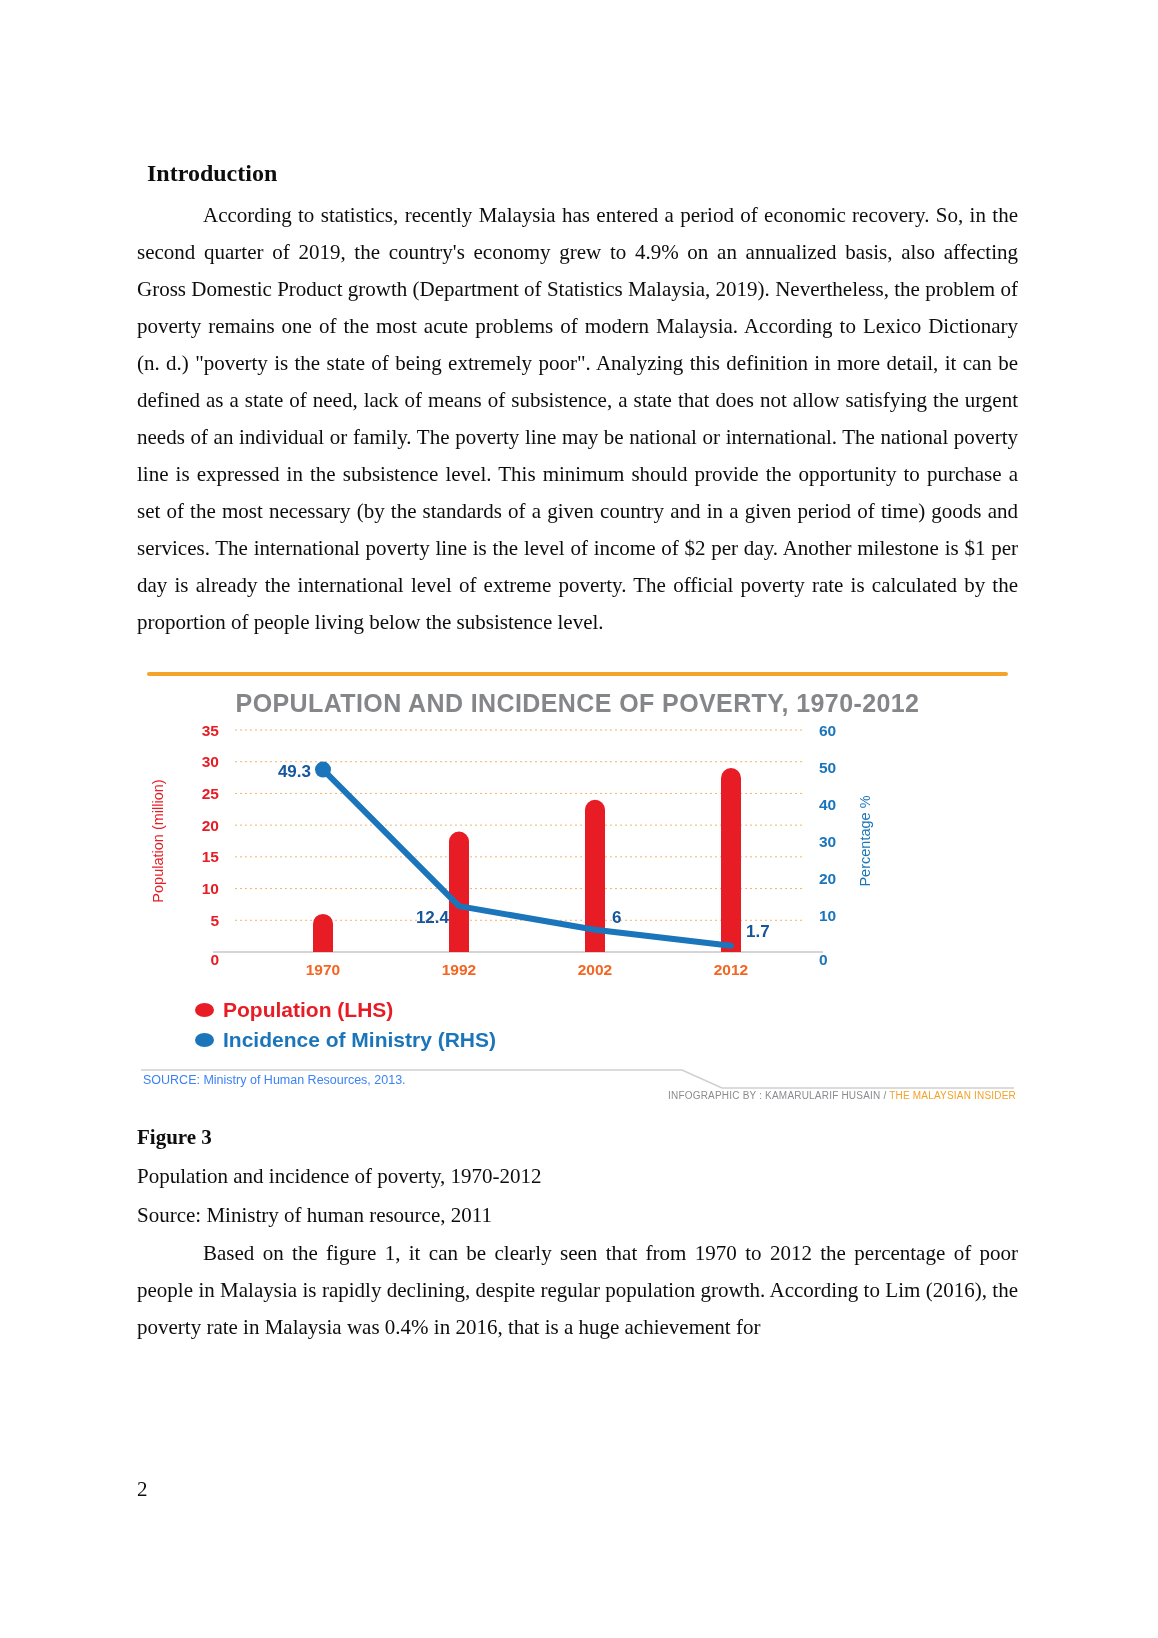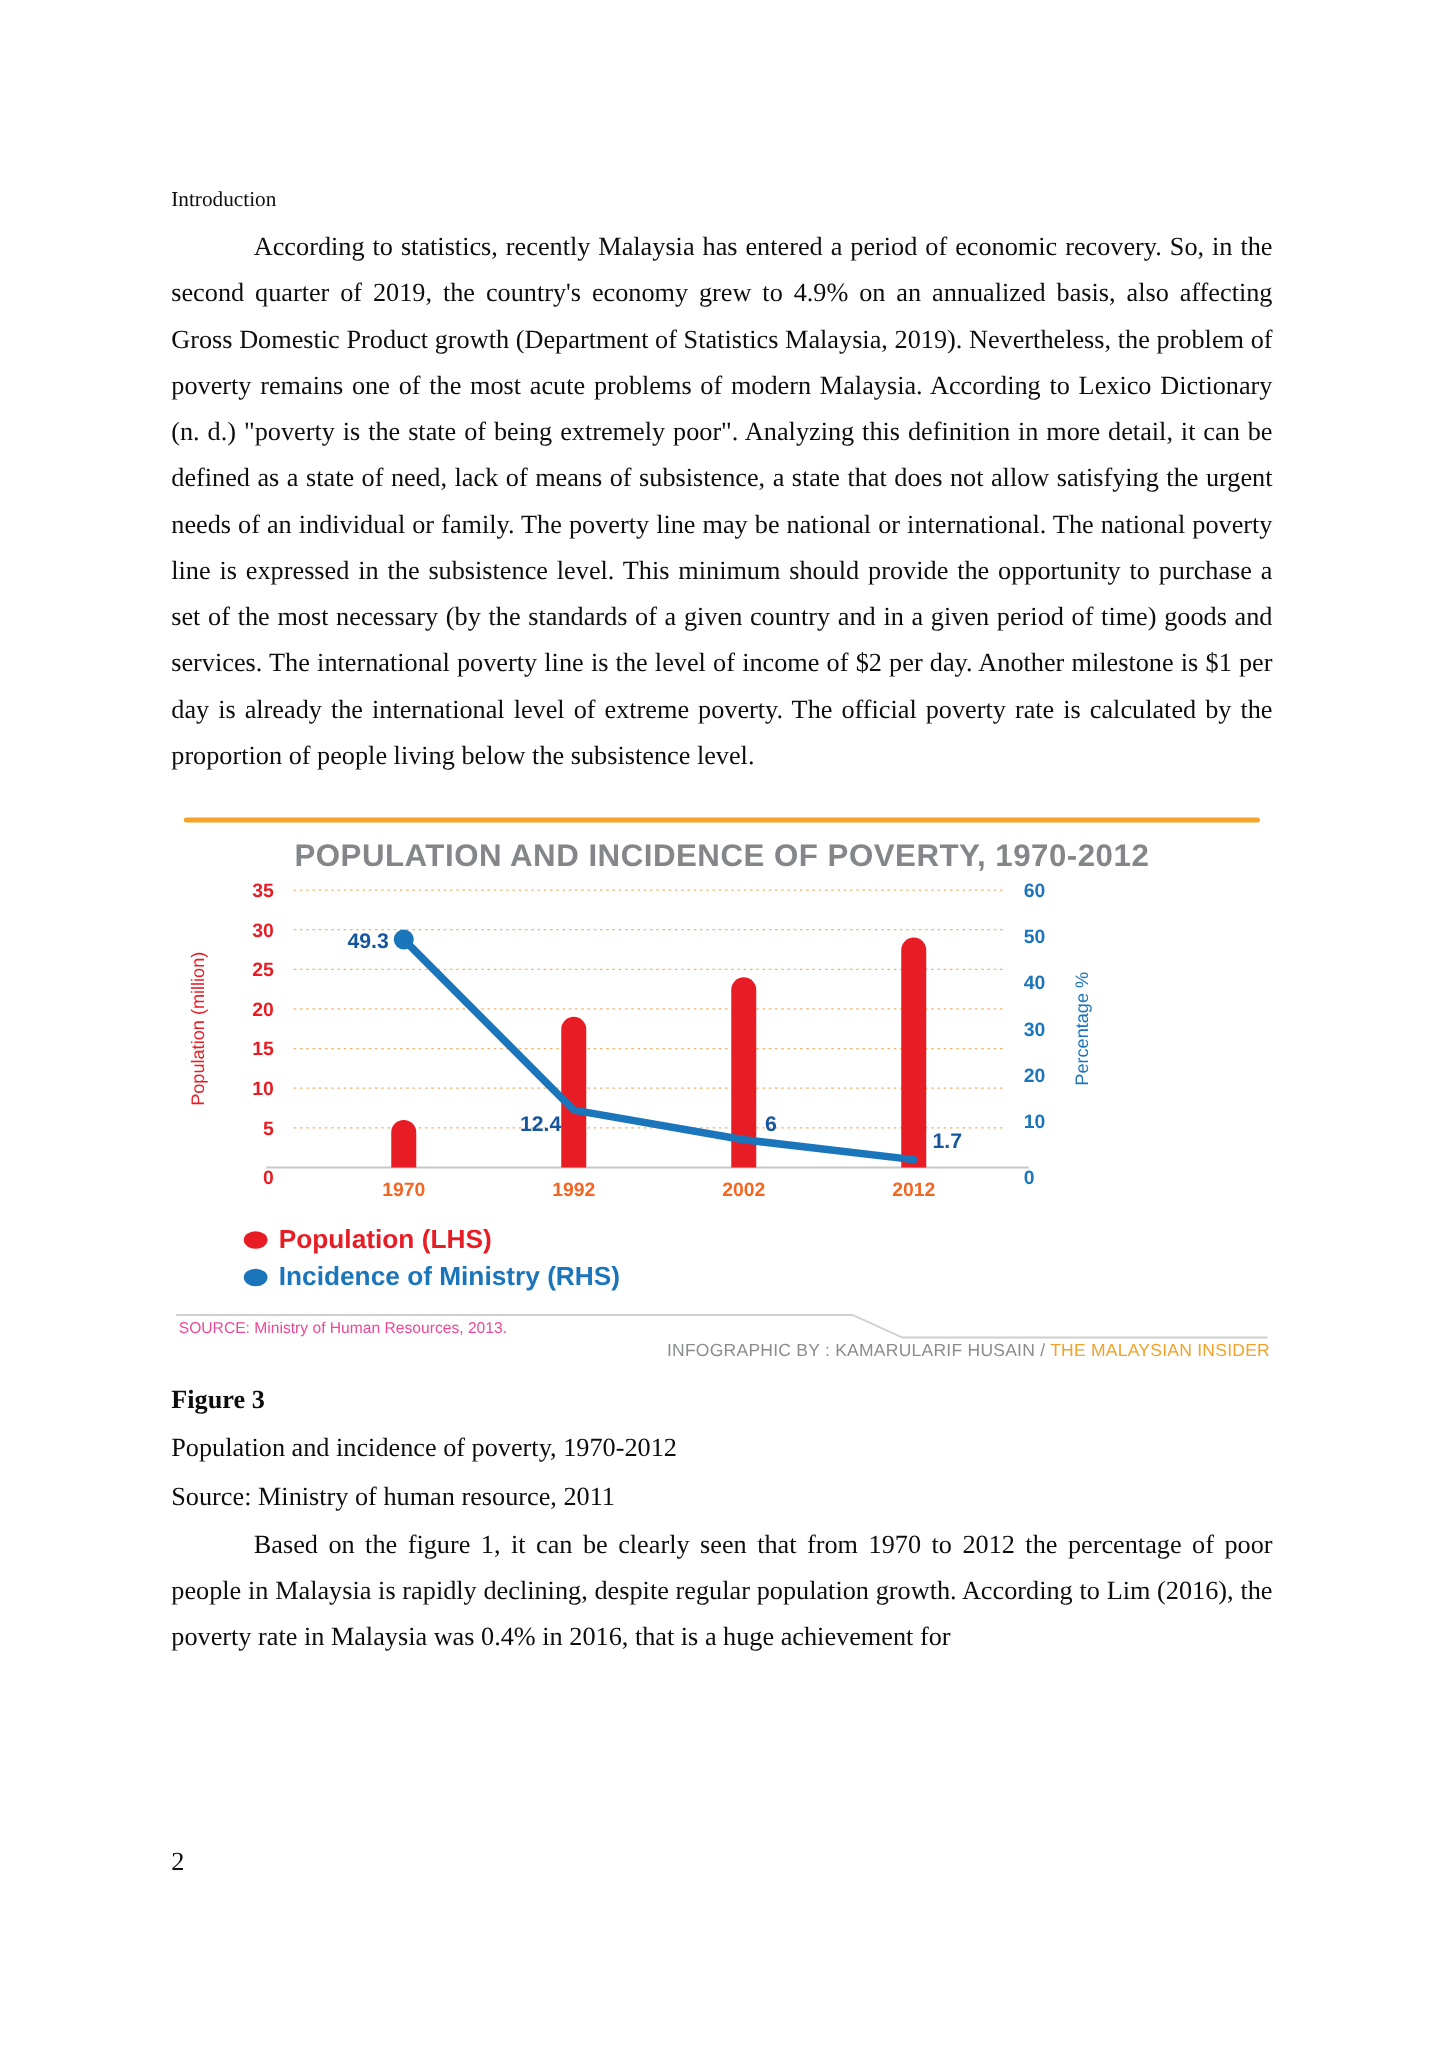--- a/index.html
+++ b/index.html
@@ -2,39 +2,39 @@
 <html><head>
 <meta charset="utf-8">
 <style>
   * { box-sizing: border-box; }
   html, body { margin: 0; padding: 0; background: #ffffff; }
   .page {
     width: 1158px; height: 1638px; background: #fff; position: relative; overflow: hidden;
     font-family: "Liberation Serif", serif; font-size: 21px; color: #0d0d0d;
     padding: 150px 140px 0 137px;
   }
-  .section-heading { font-size: 17px; font-weight: normal; margin: 0; }
+  .section-heading { font-size: 24px; font-weight: bold; margin: 10px; }
   .body-text { margin: 9px 0 0 0; text-align: justify; text-indent: 66px; line-height: 37px; }
   .para-2 { margin-top: 0; }
 
   
   .chart-figure { margin: 31px 0 0 0; width: 881px; font-family: "Liberation Sans", sans-serif; }
   .top-rule { height: 4px; background: #f4a428; margin: 0 10px; border-radius: 2px; }
   .chart-title { font-weight: bold; font-size: 25px; color: #848689; text-align: center; letter-spacing: 0.4px; margin: 13px 0 2px 0; }
   #chart-svg { display: block; width: 870px; height: 278px; margin: 0 auto; }
   .note-legend-row { display: flex; align-items: flex-start; padding: 0 0 0 58px; }
   .chart-note { flex: 1; color: #f26a22; font-style: italic; font-size: 15px; padding-top: 13px; }
   .legend { display: flex; flex-direction: column; gap: 6px; margin-right: 212px; }
   .legend-item { display: flex; align-items: center; gap: 9px; white-space: nowrap; }
   .legend-dot { width: 19px; height: 14px; border-radius: 50%; flex: none; }
   .legend-label { font-weight: bold; font-size: 21px; }
   .figure-footer { position: relative; height: 42px; margin-top: 10px; }
   .footer-lines { position: absolute; left: 0; top: 0; }
-  .source-text { position: absolute; left: 6px; top: 11px; font-size: 12.5px; color: #ec4899; }
-  .credit { position: absolute; right: 2px; top: 28px; font-size: 14px; color: #8a8c8f; letter-spacing: 0.2px; white-space: nowrap; }
+  .source-text { position: absolute; left: 6px; top: 11px; font-size: 12.5px; color: #3b82f6; }
+  .credit { position: absolute; right: 2px; top: 28px; font-size: 10px; color: #8a8c8f; letter-spacing: 0.2px; white-space: nowrap; }
   .credit .brand { color: #f2a229; }
 
   .figure-label { font-weight: bold; margin: 14px 0 0 0; line-height: 39px; }
   .caption-line { margin: 0; line-height: 39px; }
   .page-number { position: absolute; left: 137px; top: 1477px; }
 </style>
 </head>
 <body>
 
 <div class="page">

